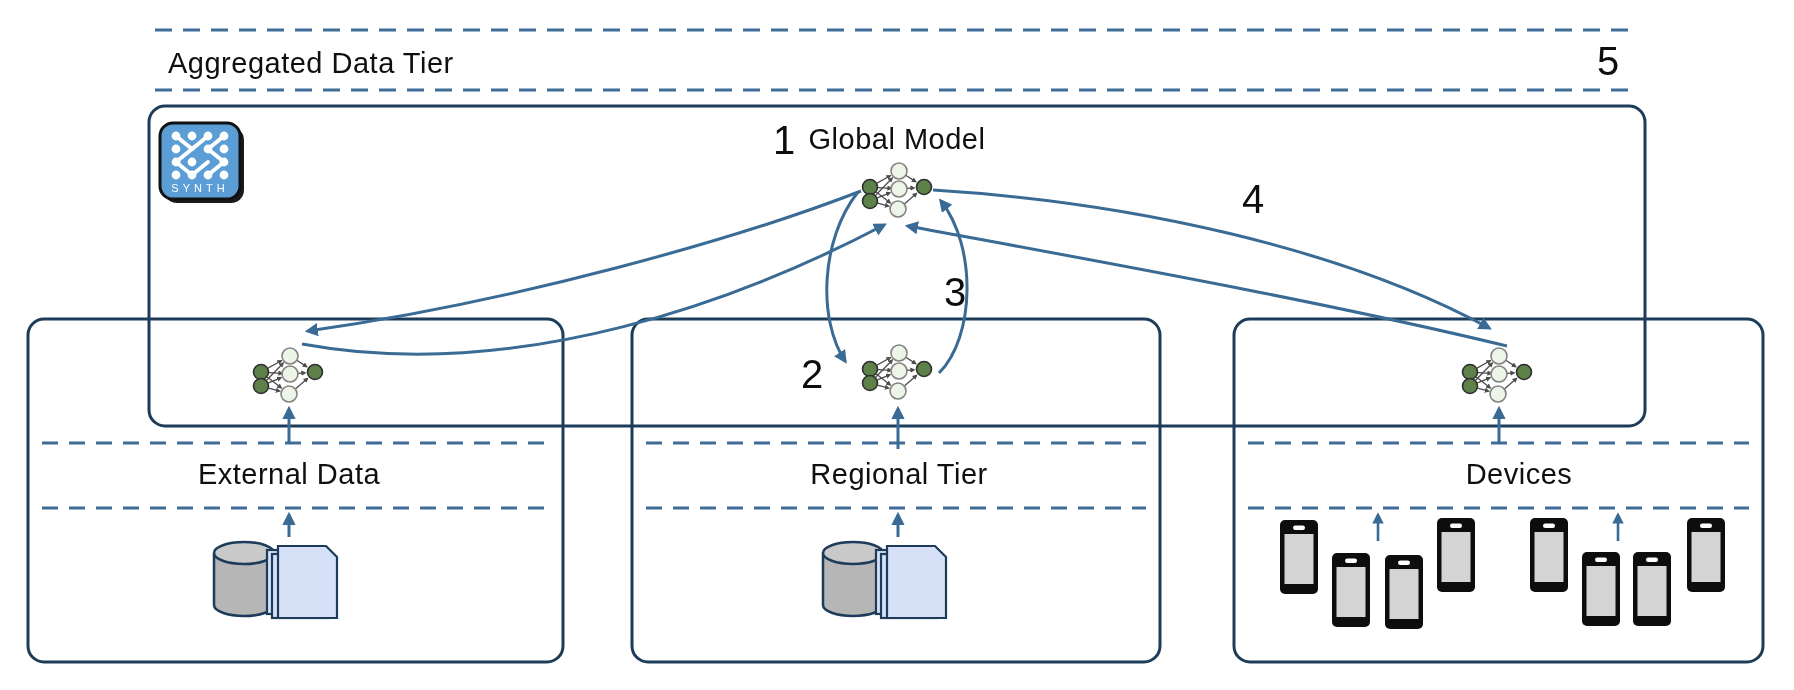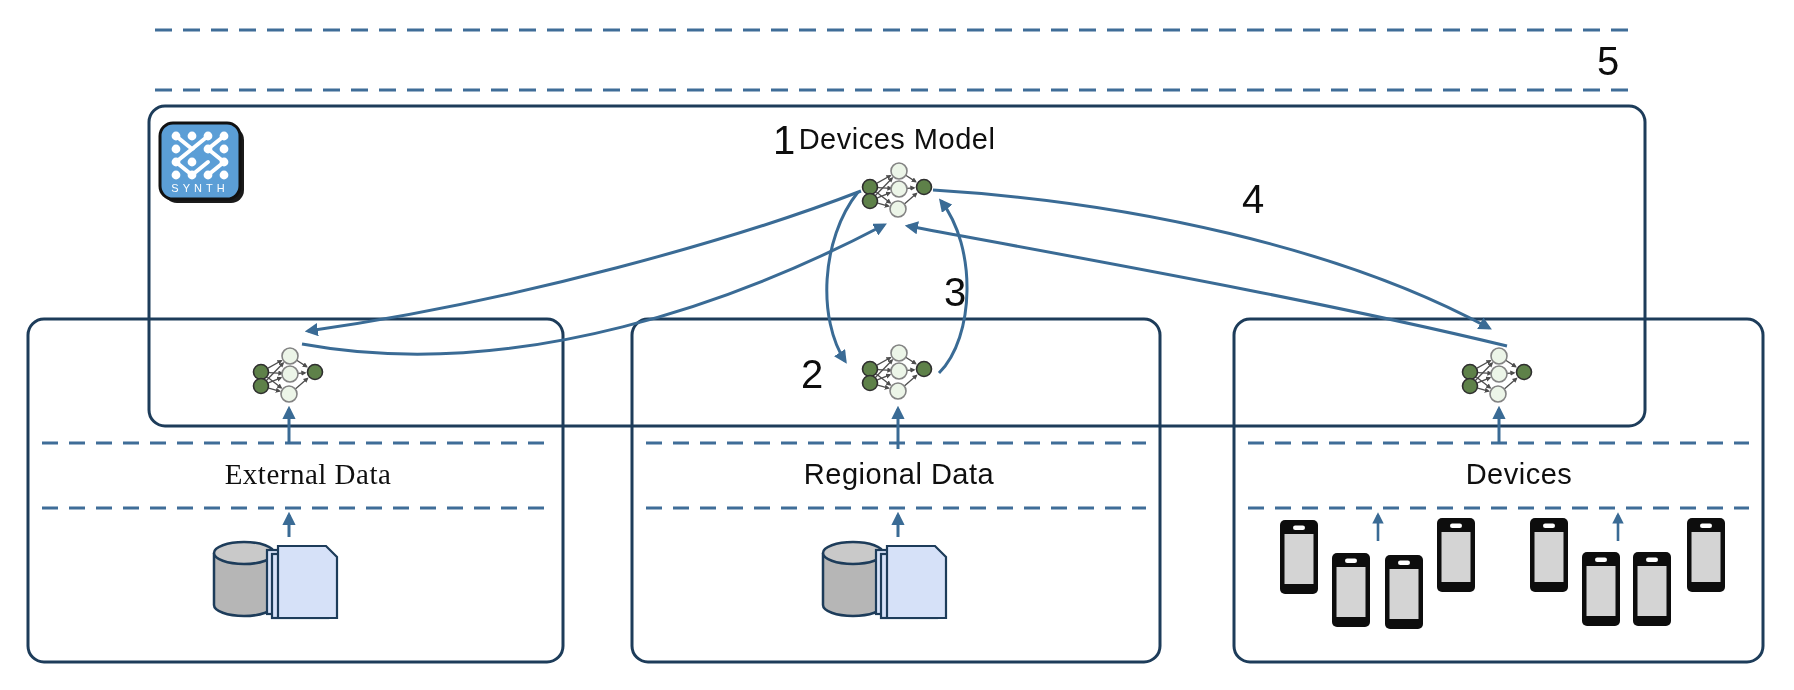--- a/index.html
+++ b/index.html
@@ -168,32 +168,33 @@
       <use href="#phone" x="1437" y="518"></use>
     </g>
     <g>
       <use href="#phone" x="1530" y="518"></use>
       <use href="#phone" x="1582" y="552"></use>
       <use href="#phone" x="1633" y="552"></use>
       <use href="#phone" x="1687" y="518"></use>
     </g>
   </svg>
 
+  <div class="tier-lbl" style="left:168px;top:63px;">Aggregated Data Tier</div>
 
   <div class="num" style="left:1608px;top:61px;">5</div>
 
   <div class="num" style="left:784px;top:140px;">1</div>
 
-  <div class="lbl" style="left:897px;top:139px;">Devices Model</div>
+  <div class="lbl" style="left:897px;top:139px;">Global Model</div>
 
   <div class="num" style="left:812px;top:374px;">2</div>
 
   <div class="num" style="left:955px;top:292px;">3</div>
 
   <div class="num" style="left:1253px;top:199px;">4</div>
 
-  <div class="lbl" style="left:308px;top:474px;font-family:Liberation Serif, serif;">External Data</div>
-
-  <div class="lbl" style="left:899px;top:474px;">Regional Data</div>
+  <div class="lbl" style="left:289px;top:474px;">External Data</div>
+
+  <div class="lbl" style="left:899px;top:474px;">Regional Tier</div>
 
   <div class="lbl" style="left:1499px;top:474px;margin-left:20px;">Devices</div>
 
 </div>
 
 </body></html>

